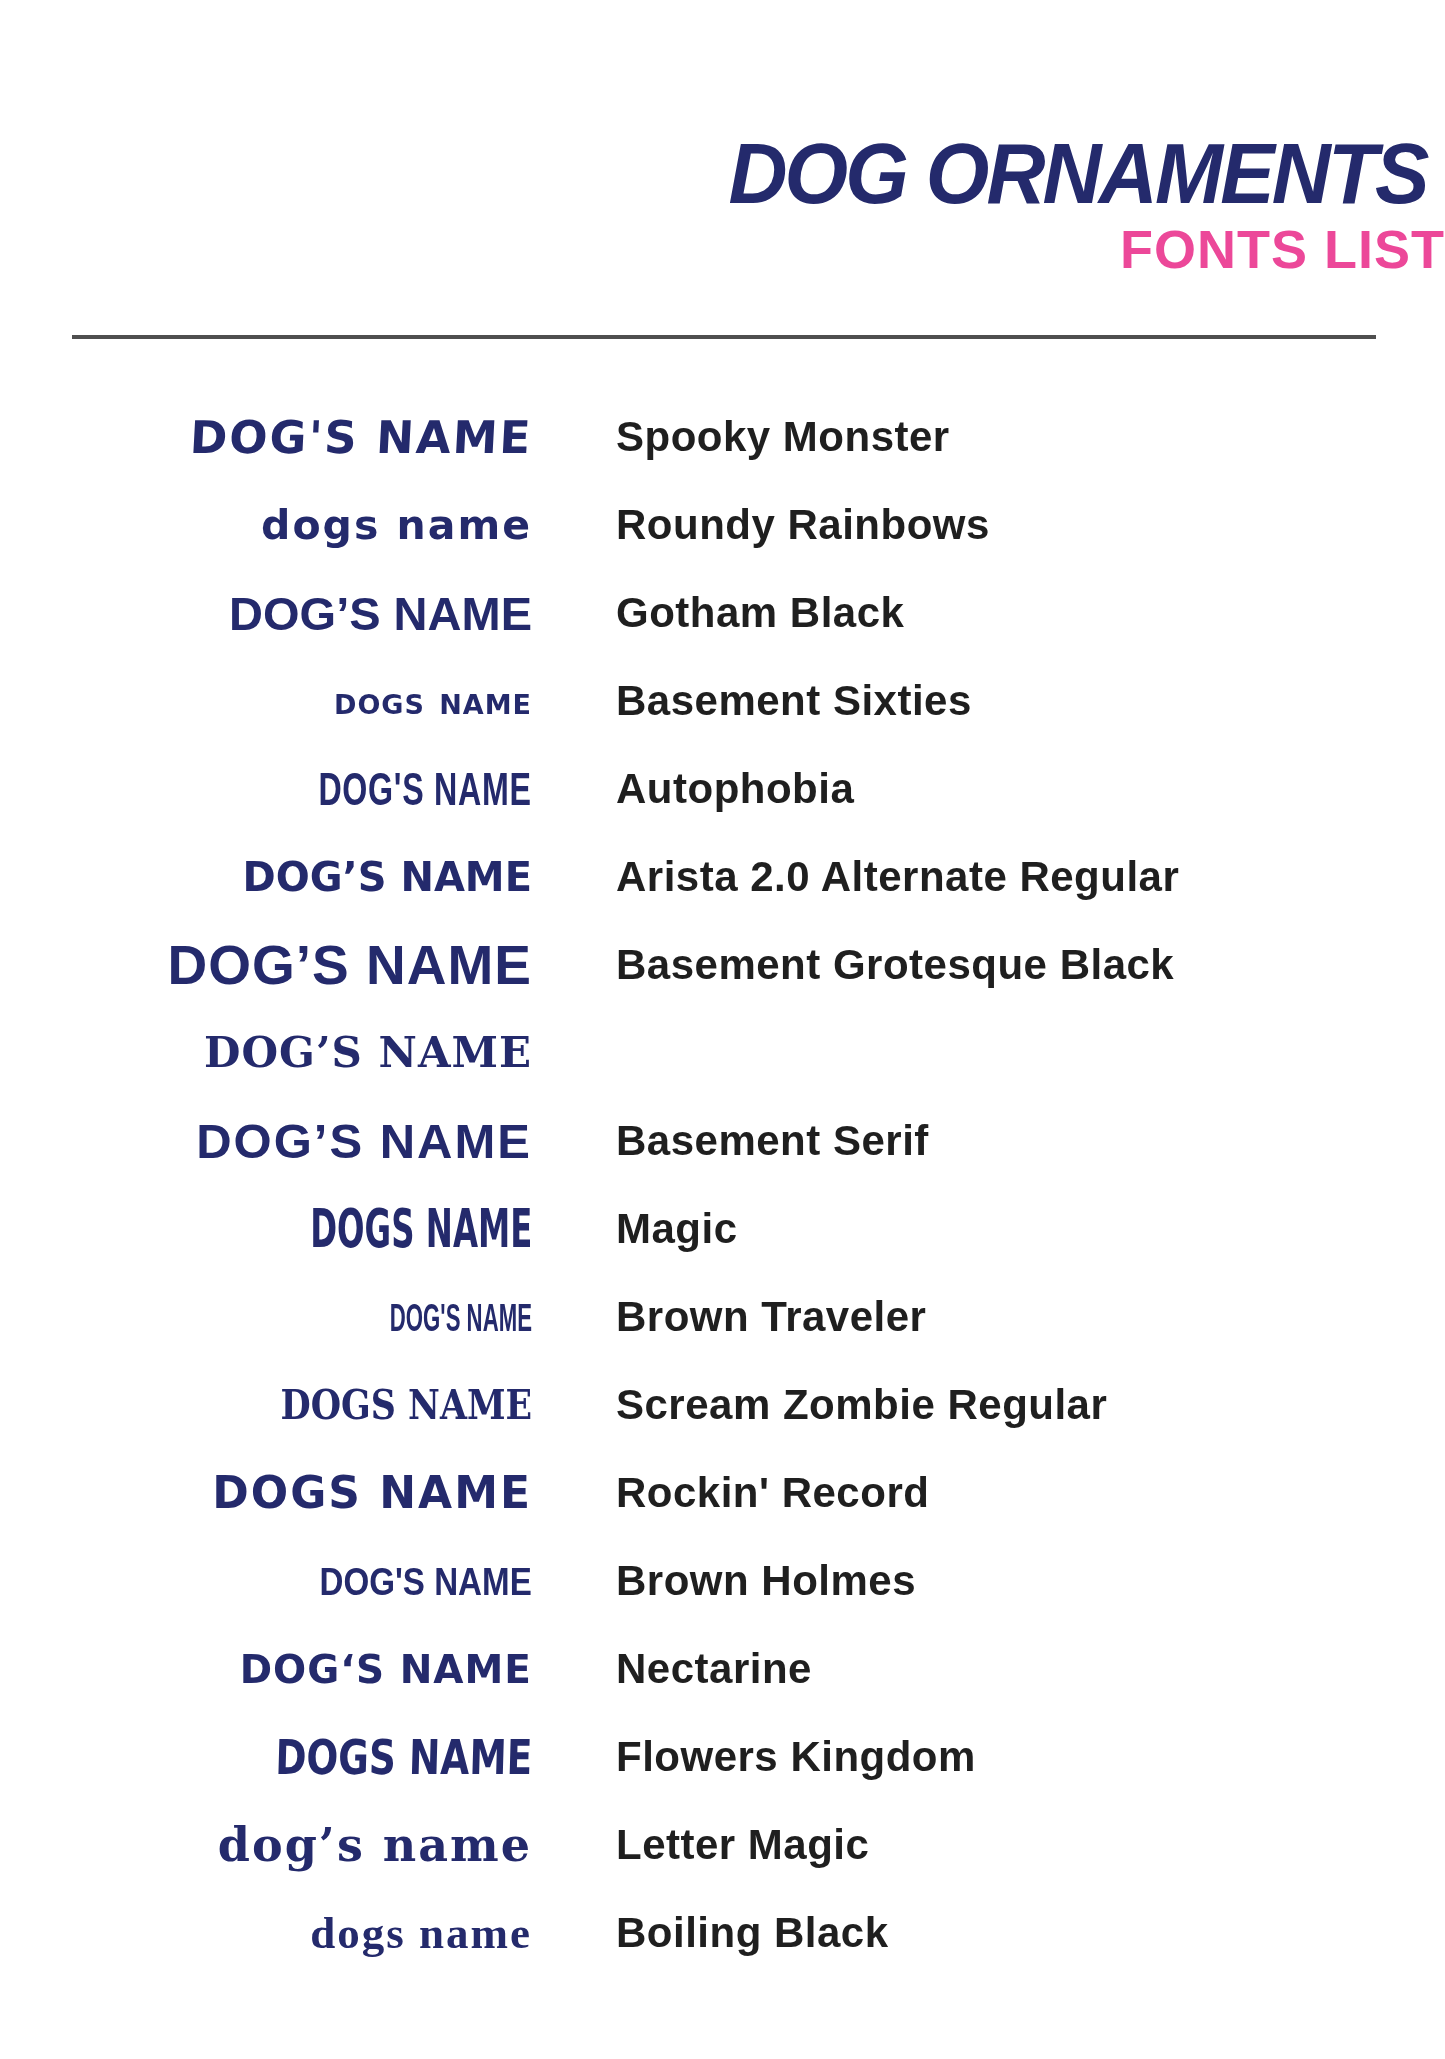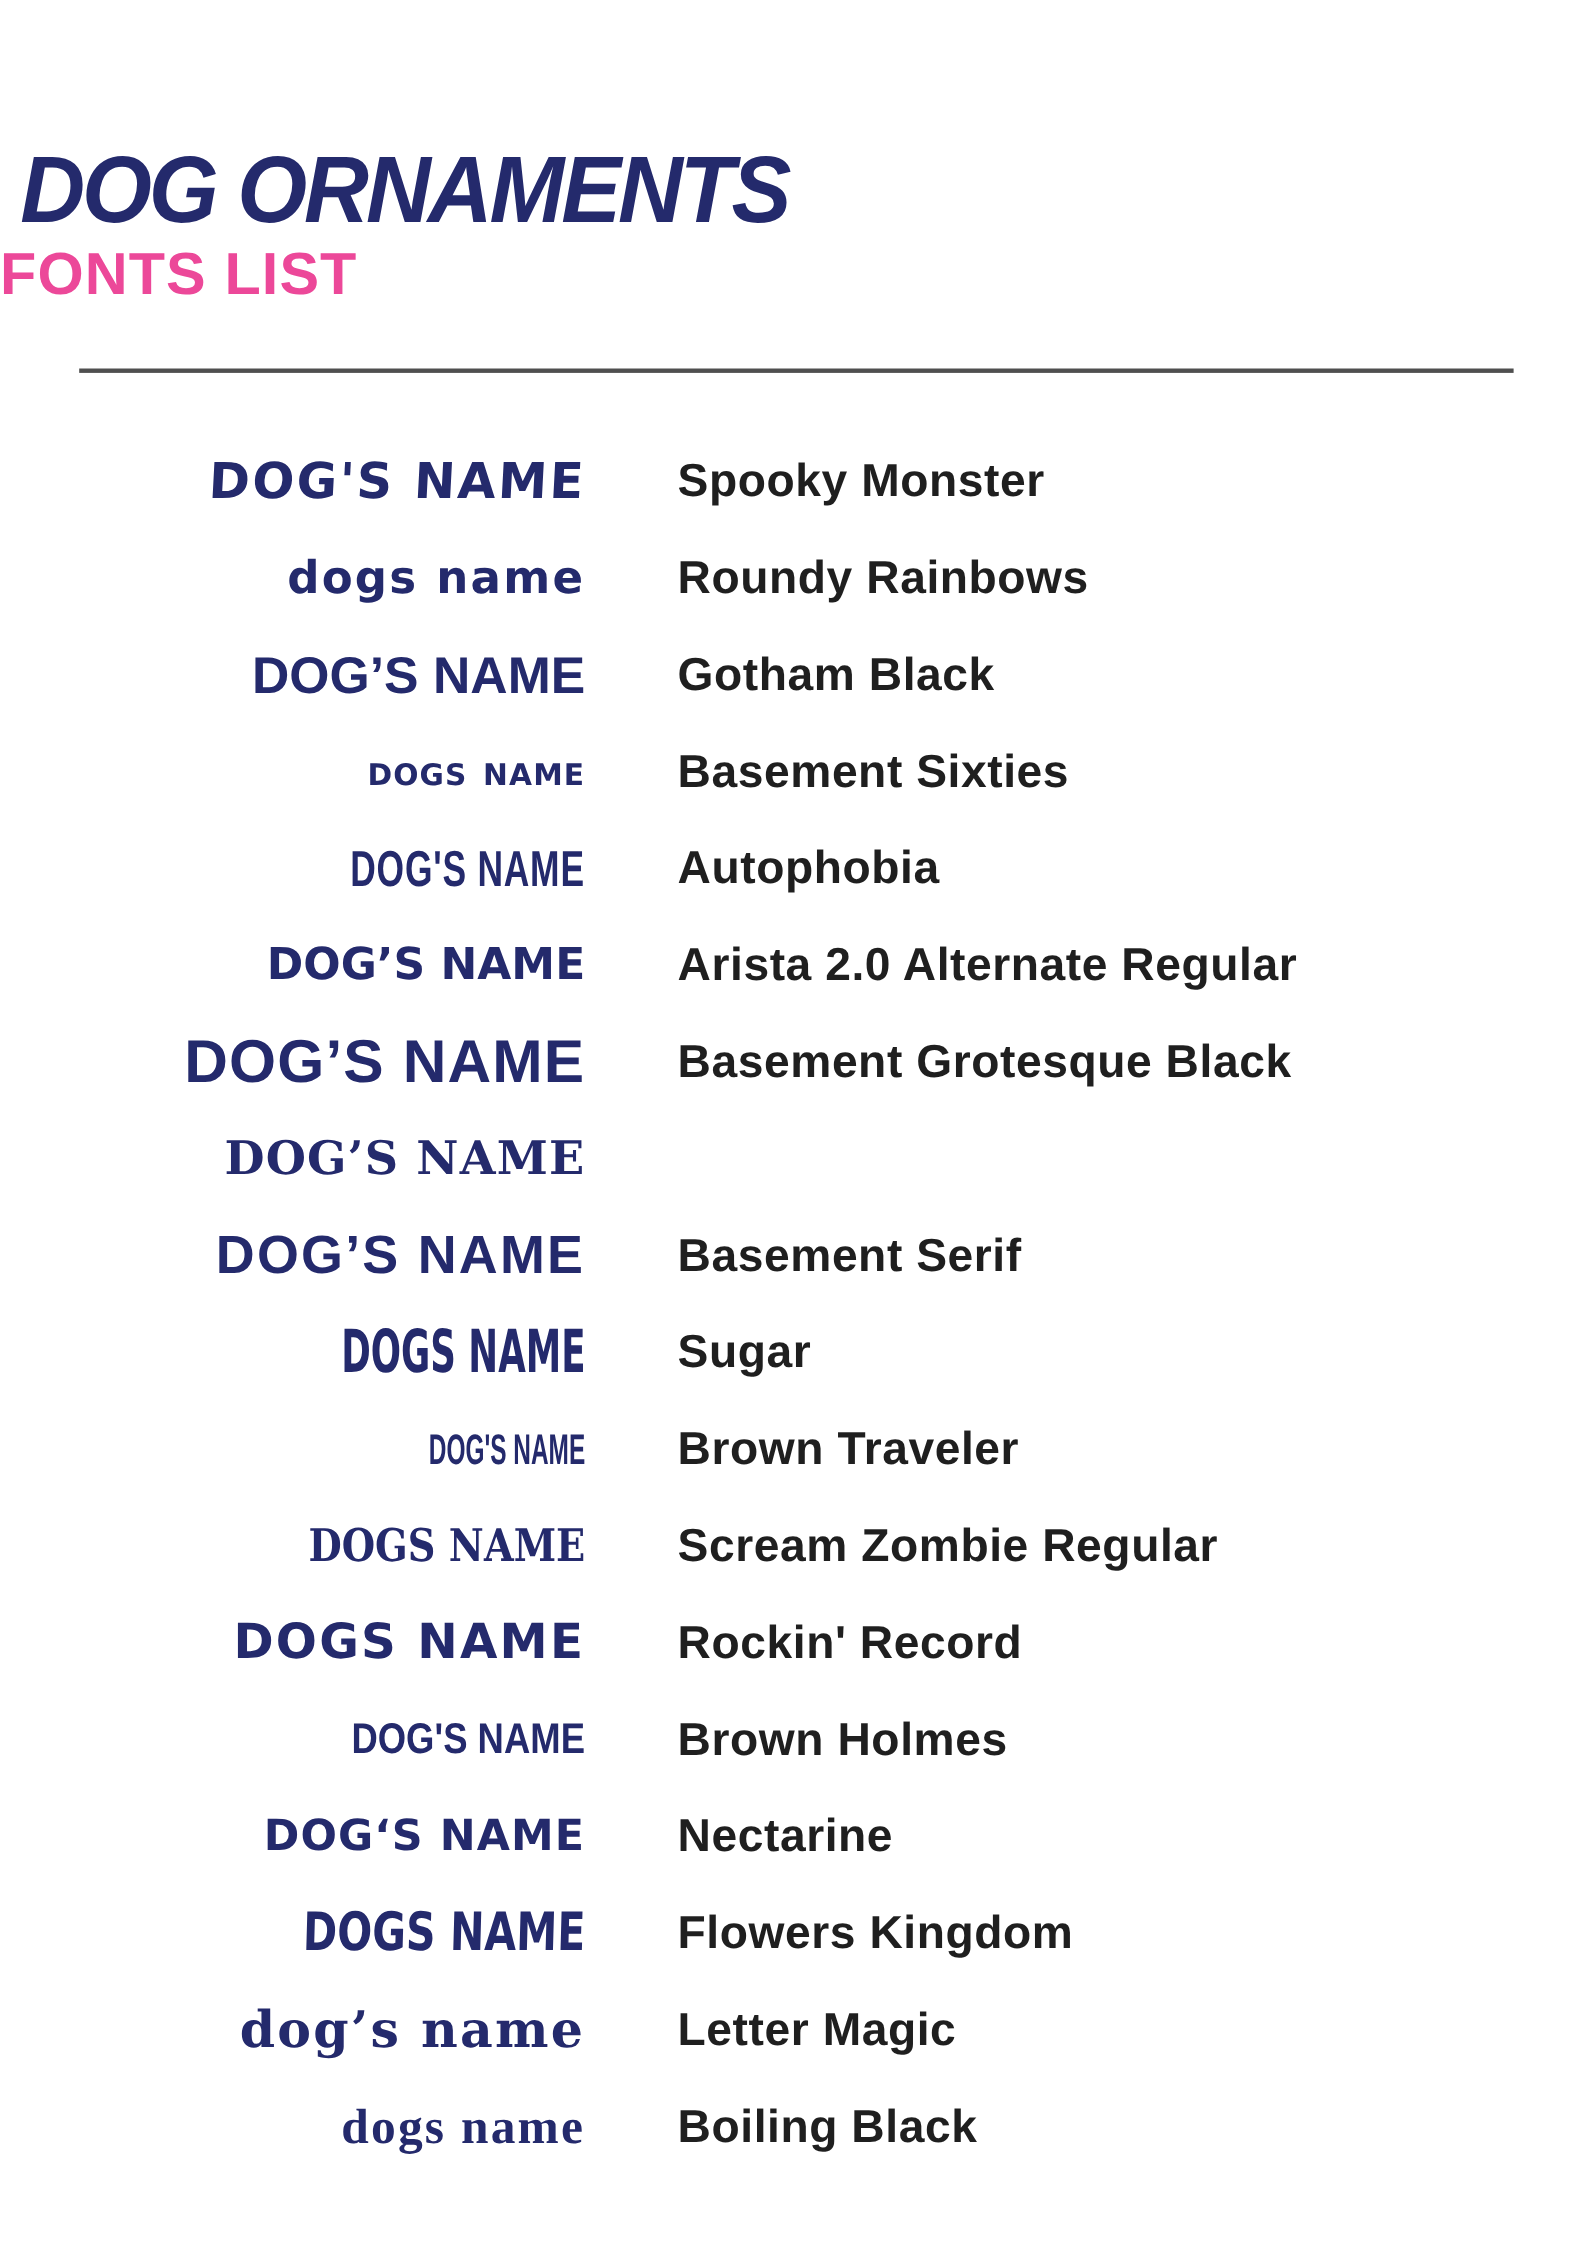--- a/index.html
+++ b/index.html
@@ -15,21 +15,21 @@
     overflow: hidden;
     font-family: "Liberation Sans", sans-serif;
   }
 
   
   .header {
     position: absolute;
     top: 130px;
     left: 0;
     right: 0;
-    text-align: left;
+    text-align: right;
   }
   .title {
     margin: 0;
     display: inline-block;
     font-family: "Liberation Sans", sans-serif;
     font-style: italic;
     font-weight: bold;
     font-size: 86px;
     line-height: 1.0;
     letter-spacing: -3px;
@@ -188,21 +188,21 @@
       <div class="sample-cell">
         <span class="sample">DOG’S NAME</span>
       </div>
       <div class="name-cell">Basement Serif</div>
     </div>
 
     <div class="row row-10">
       <div class="sample-cell">
         <span class="sample">DOGS NAME</span>
       </div>
-      <div class="name-cell">Sugar</div>
+      <div class="name-cell">Magic</div>
     </div>
 
     <div class="row row-11">
       <div class="sample-cell">
         <span class="sample">DOG'S NAME</span>
       </div>
       <div class="name-cell">Brown Traveler</div>
     </div>
 
     <div class="row row-12">

